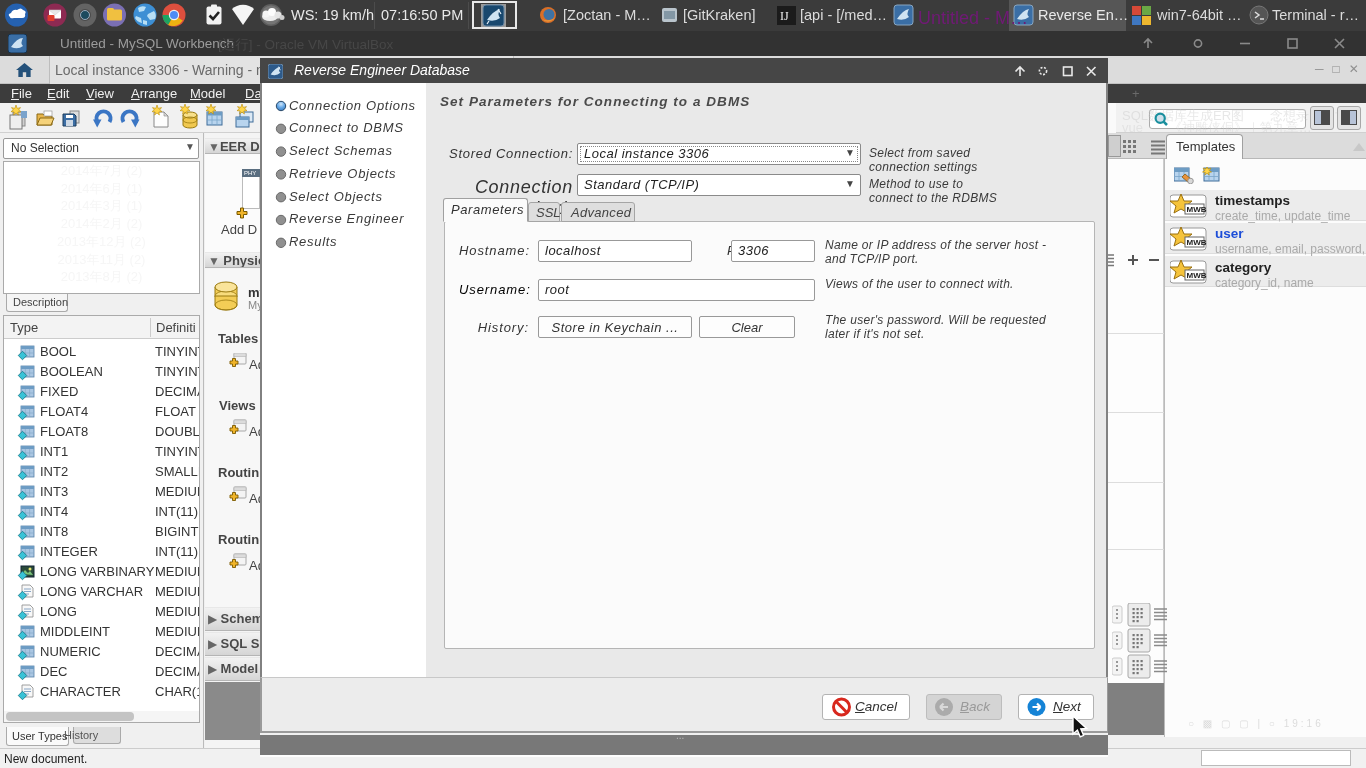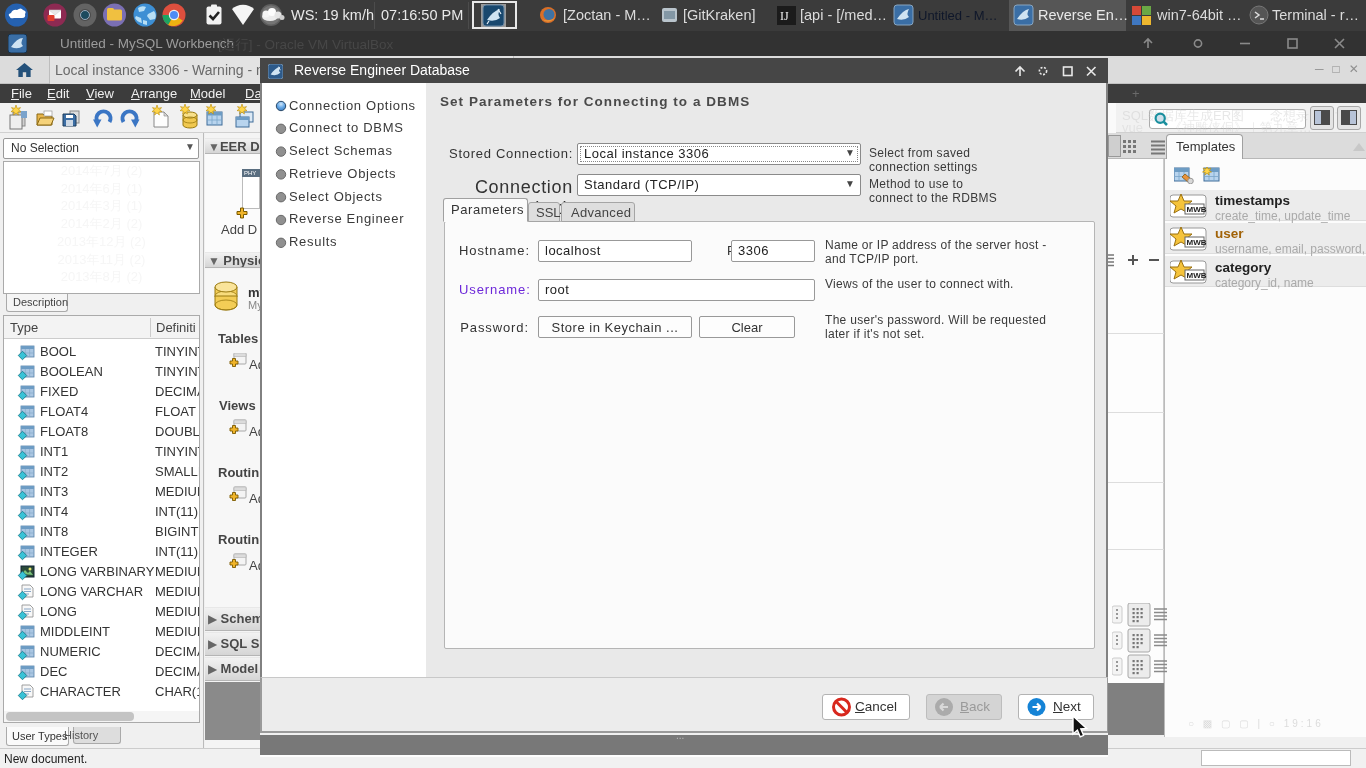--- a/index.html
+++ b/index.html
@@ -91,21 +91,21 @@
   </g>
   <g transform="translate(1250,6)">
     <circle cx="9" cy="9" r="9" fill="#555" stroke="#777" stroke-width="1"></circle>
     <path d="M5 6 l4 3 -4 3" stroke="#ddd" stroke-width="1.5" fill="none"></path>
     <path d="M10 13 h4" stroke="#ddd" stroke-width="1.5"></path>
   </g>
 </svg>
 <div class="ab" style="left:563px;top:7px;font-size:14.5px;color:#dcdcdc;">[Zoctan - M…</div>
 <div class="ab" style="left:683px;top:7px;font-size:14.5px;color:#dcdcdc;">[GitKraken]</div>
 <div class="ab" style="left:800px;top:7px;font-size:14.5px;color:#dcdcdc;">[api - [/med…</div>
-<div class="ab" style="left:918px;top:8px;font-size:13px;color:#0f172a;">Untitled - M…</div>
+<div class="ab" style="left:918px;top:8px;font-size:18px;color:#701a75;">Untitled - M…</div>
 <div class="ab" style="left:1038px;top:7px;font-size:14.5px;color:#e8e8e8;">Reverse En…</div>
 <div class="ab" style="left:1157px;top:7px;font-size:14.5px;color:#dcdcdc;">win7-64bit …</div>
 <div class="ab" style="left:1272px;top:7px;font-size:14.5px;color:#dcdcdc;">Terminal - r…</div>
 
 <div class="ab" style="left:0;top:31px;width:1366px;height:25px;background:#323232;"></div>
 <div class="ab" style="left:60px;top:36px;font-size:13.5px;color:#9c9c9c;">Untitled - MySQL Workbench</div>
 <div class="ab" style="left:218px;top:36px;font-size:13.5px;color:#474747;">[运行] - Oracle VM VirtualBox</div>
 <svg class="ab" style="left:8px;top:34px;" width="19" height="19" viewBox="0 0 19 19">
   <rect width="19" height="19" rx="3" fill="#3a6ea5" stroke="#16324d" stroke-width="1"></rect>
   <path d="M3 13 q6 -9 12 -9 q-3 5 0 8 q-5 4 -12 1 z" fill="#cfe3f2"></path>
@@ -451,21 +451,21 @@
       <rect x="0" y="92" width="36" height="22" rx="3" fill="#fff" stroke="#999"></rect>
       <path d="M11 91 L14 98 L22 98 L16 103 L18 110 L11 106 L4 110 L6 103 L0 98 L8 98 Z" fill="#f5c33b" stroke="#9a7010" stroke-width="1"></path>
       <rect x="15" y="101" width="19" height="10" fill="#fff" stroke="#666"></rect>
       <text x="16.5" y="109" font-size="8" font-weight="bold" fill="#222" font-family="Liberation Sans">MWB</text>
     </g>
     <use href="#mwbico" y="33"></use>
     <use href="#mwbico" y="66"></use>
   </svg>
   <div class="ab" style="left:107px;top:90px;font-size:13.5px;font-weight:bold;color:#222;">timestamps</div>
   <div class="ab" style="left:107px;top:106px;font-size:12px;color:#aaa;">create_time, update_time</div>
-  <div class="ab" style="left:107px;top:123px;font-size:13.5px;font-weight:bold;color:#a16207;">user</div>
+  <div class="ab" style="left:107px;top:123px;font-size:13.5px;font-weight:bold;color:#1d4ed8;">user</div>
   <div class="ab" style="left:107px;top:139px;font-size:12px;color:#aaa;">username, email, password, ...</div>
   <div class="ab" style="left:107px;top:157px;font-size:13.5px;font-weight:bold;color:#222;">category</div>
   <div class="ab" style="left:107px;top:173px;font-size:12px;color:#aaa;">category_id, name</div>
 
   <svg class="ab" style="left:245px;top:40px;" width="12" height="8" viewBox="0 0 12 8">
       <path d="M6 0 L12 8 L0 8 z" fill="#c8c8c8"></path>
     </svg>
 
   <div class="ab" style="left:0;top:0;width:8px;height:30px;background:#fafafa;"></div>
   <div class="ab" style="left:0;top:56px;width:56px;height:524px;background:#fdfdfd;border-right:1px solid #ccc;"></div>
@@ -511,21 +511,21 @@
   <div class="ab" style="left:80px;top:615px;font-size:10px;color:#dcdcdc;letter-spacing:3px;">○ ▩ ▢ ▢ | ○ 19:16</div>
 </div>
 
 <div class="ab" style="left:0;top:748px;width:1366px;height:20px;background:#f1f1f1;border-top:1px solid #ccc;"></div>
 <div class="ab" style="left:4px;top:752px;font-size:12px;color:#222;">New document.</div>
 <div class="ab" style="left:1201px;top:750px;width:150px;height:16px;background:#fff;border:1px solid #bbb;"></div>
 
 <div class="ab" style="left:260px;top:735px;width:848px;height:22px;background:#787878;border-bottom:2px solid #fdfdfd;"></div>
 <div class="ab" style="left:676px;top:730px;font-size:10px;color:#bbb;">...</div>
 
-<div id="dialog" class="ab" style="left:260px;top:58px;width:744px;height:675px;">
+<div id="dialog" class="ab" style="left:260px;top:58px;width:744px;height:675px;font-style:italic;">
 
   <div class="ab" style="left:0;top:0;width:848px;height:25px;background:#464646;"></div>
   <svg id="dlgicon" class="ab" style="left:8px;top:6px;" width="15" height="15" viewBox="0 0 17 17">
     <rect width="17" height="17" rx="3" fill="#2d5a8a" stroke="#7a9ab8" stroke-width="1"></rect>
     <path d="M3 12 q5 -8 11 -9 q-3 4 0 7 q-4 4 -11 2 z" fill="#cfe3f2"></path>
     <path d="M12 3 l2 4" stroke="#e8f2fa" stroke-width="1" fill="none"></path>
   </svg>
   <div class="ab" style="left:34px;top:4px;font-size:14px;color:#fff;">Reverse Engineer Database</div>
   <svg id="dlgctl" class="ab" style="left:740px;top:0;" width="108" height="25" viewBox="0 0 108 25">
     <g stroke="#e8e8e8" stroke-width="1.6" fill="none">
@@ -583,26 +583,26 @@
   <div class="ab" style="left:191px;top:144px;font-size:13px;color:#333;letter-spacing:0.6px;">Parameters</div>
 
   <div class="ab" style="left:199px;top:185px;width:70px;text-align:right;font-size:13px;color:#333;letter-spacing:0.9px;">Hostname:</div>
   <div class="ab" style="left:278px;top:182px;width:154px;height:22px;background:#fff;border:1px solid #999;border-radius:2px;"></div>
   <div class="ab" style="left:285px;top:185px;font-size:13px;color:#222;letter-spacing:0.5px;">localhost</div>
   <div class="ab" style="left:439px;top:185px;font-size:13px;color:#333;letter-spacing:0.7px;margin-left:28px;">Port:</div>
   <div class="ab" style="left:471px;top:182px;width:84px;height:22px;background:#fff;border:1px solid #999;border-radius:2px;"></div>
   <div class="ab" style="left:478px;top:185px;font-size:13px;color:#222;letter-spacing:0.5px;">3306</div>
   <div class="ab" style="left:565px;top:180px;width:260px;font-size:12px;color:#3a3a3a;line-height:14px;letter-spacing:0.3px;">Name or IP address of the server host -<br>and TCP/IP port.</div>
 
-  <div class="ab" style="left:199px;top:224px;width:70px;text-align:right;font-size:13px;color:#6d28d9;letter-spacing:0.9px;">Username:</div>
+  <div class="ab" style="left:199px;top:224px;width:70px;text-align:right;font-size:13px;color:#000000;letter-spacing:0.9px;">Username:</div>
   <div class="ab" style="left:278px;top:221px;width:277px;height:22px;background:#fff;border:1px solid #999;border-radius:2px;"></div>
   <div class="ab" style="left:285px;top:224px;font-size:13px;color:#222;letter-spacing:0.5px;">root</div>
   <div class="ab" style="left:565px;top:219px;width:250px;font-size:12px;color:#3a3a3a;letter-spacing:0.3px;">Views of the user to connect with.</div>
 
-  <div class="ab" style="left:199px;top:262px;width:70px;text-align:right;font-size:13px;color:#333;letter-spacing:0.9px;">Password:</div>
+  <div class="ab" style="left:199px;top:262px;width:70px;text-align:right;font-size:13px;color:#333;letter-spacing:0.9px;">History:</div>
   <div class="ab" style="left:278px;top:258px;width:154px;height:22px;background:#fdfdfd;border:1px solid #999;border-radius:2px;text-align:center;font-size:13px;color:#333;padding-top:3px;letter-spacing:0.5px;">Store in Keychain ...</div>
   <div class="ab" style="left:439px;top:258px;width:96px;height:22px;background:#fdfdfd;border:1px solid #999;border-radius:2px;text-align:center;font-size:13px;color:#333;padding-top:3px;">Clear</div>
   <div class="ab" style="left:565px;top:255px;width:270px;font-size:12px;color:#3a3a3a;line-height:14px;letter-spacing:0.3px;">The user's password. Will be requested<br>later if it's not set.</div>
 
   <div id="btnCancel" class="ab" style="left:562px;top:636px;width:88px;height:26px;background:#fff;border:1px solid #b3b3b3;border-radius:3px;"></div>
   <div class="ab" style="left:595px;top:641px;font-size:13.5px;color:#333;"><span style="text-decoration:underline">C</span>ancel</div>
   <div id="btnBack" class="ab" style="left:666px;top:636px;width:76px;height:26px;background:#d4d4d4;border:1px solid #bdbdbd;border-radius:3px;"></div>
   <div class="ab" style="left:700px;top:641px;font-size:13.5px;color:#9a9a9a;"><span style="text-decoration:underline">B</span>ack</div>
   <div id="btnNext" class="ab" style="left:758px;top:636px;width:76px;height:26px;background:#fff;border:1px solid #b3b3b3;border-radius:3px;"></div>
   <div class="ab" style="left:793px;top:641px;font-size:13.5px;color:#333;"><span style="text-decoration:underline">N</span>ext</div>

